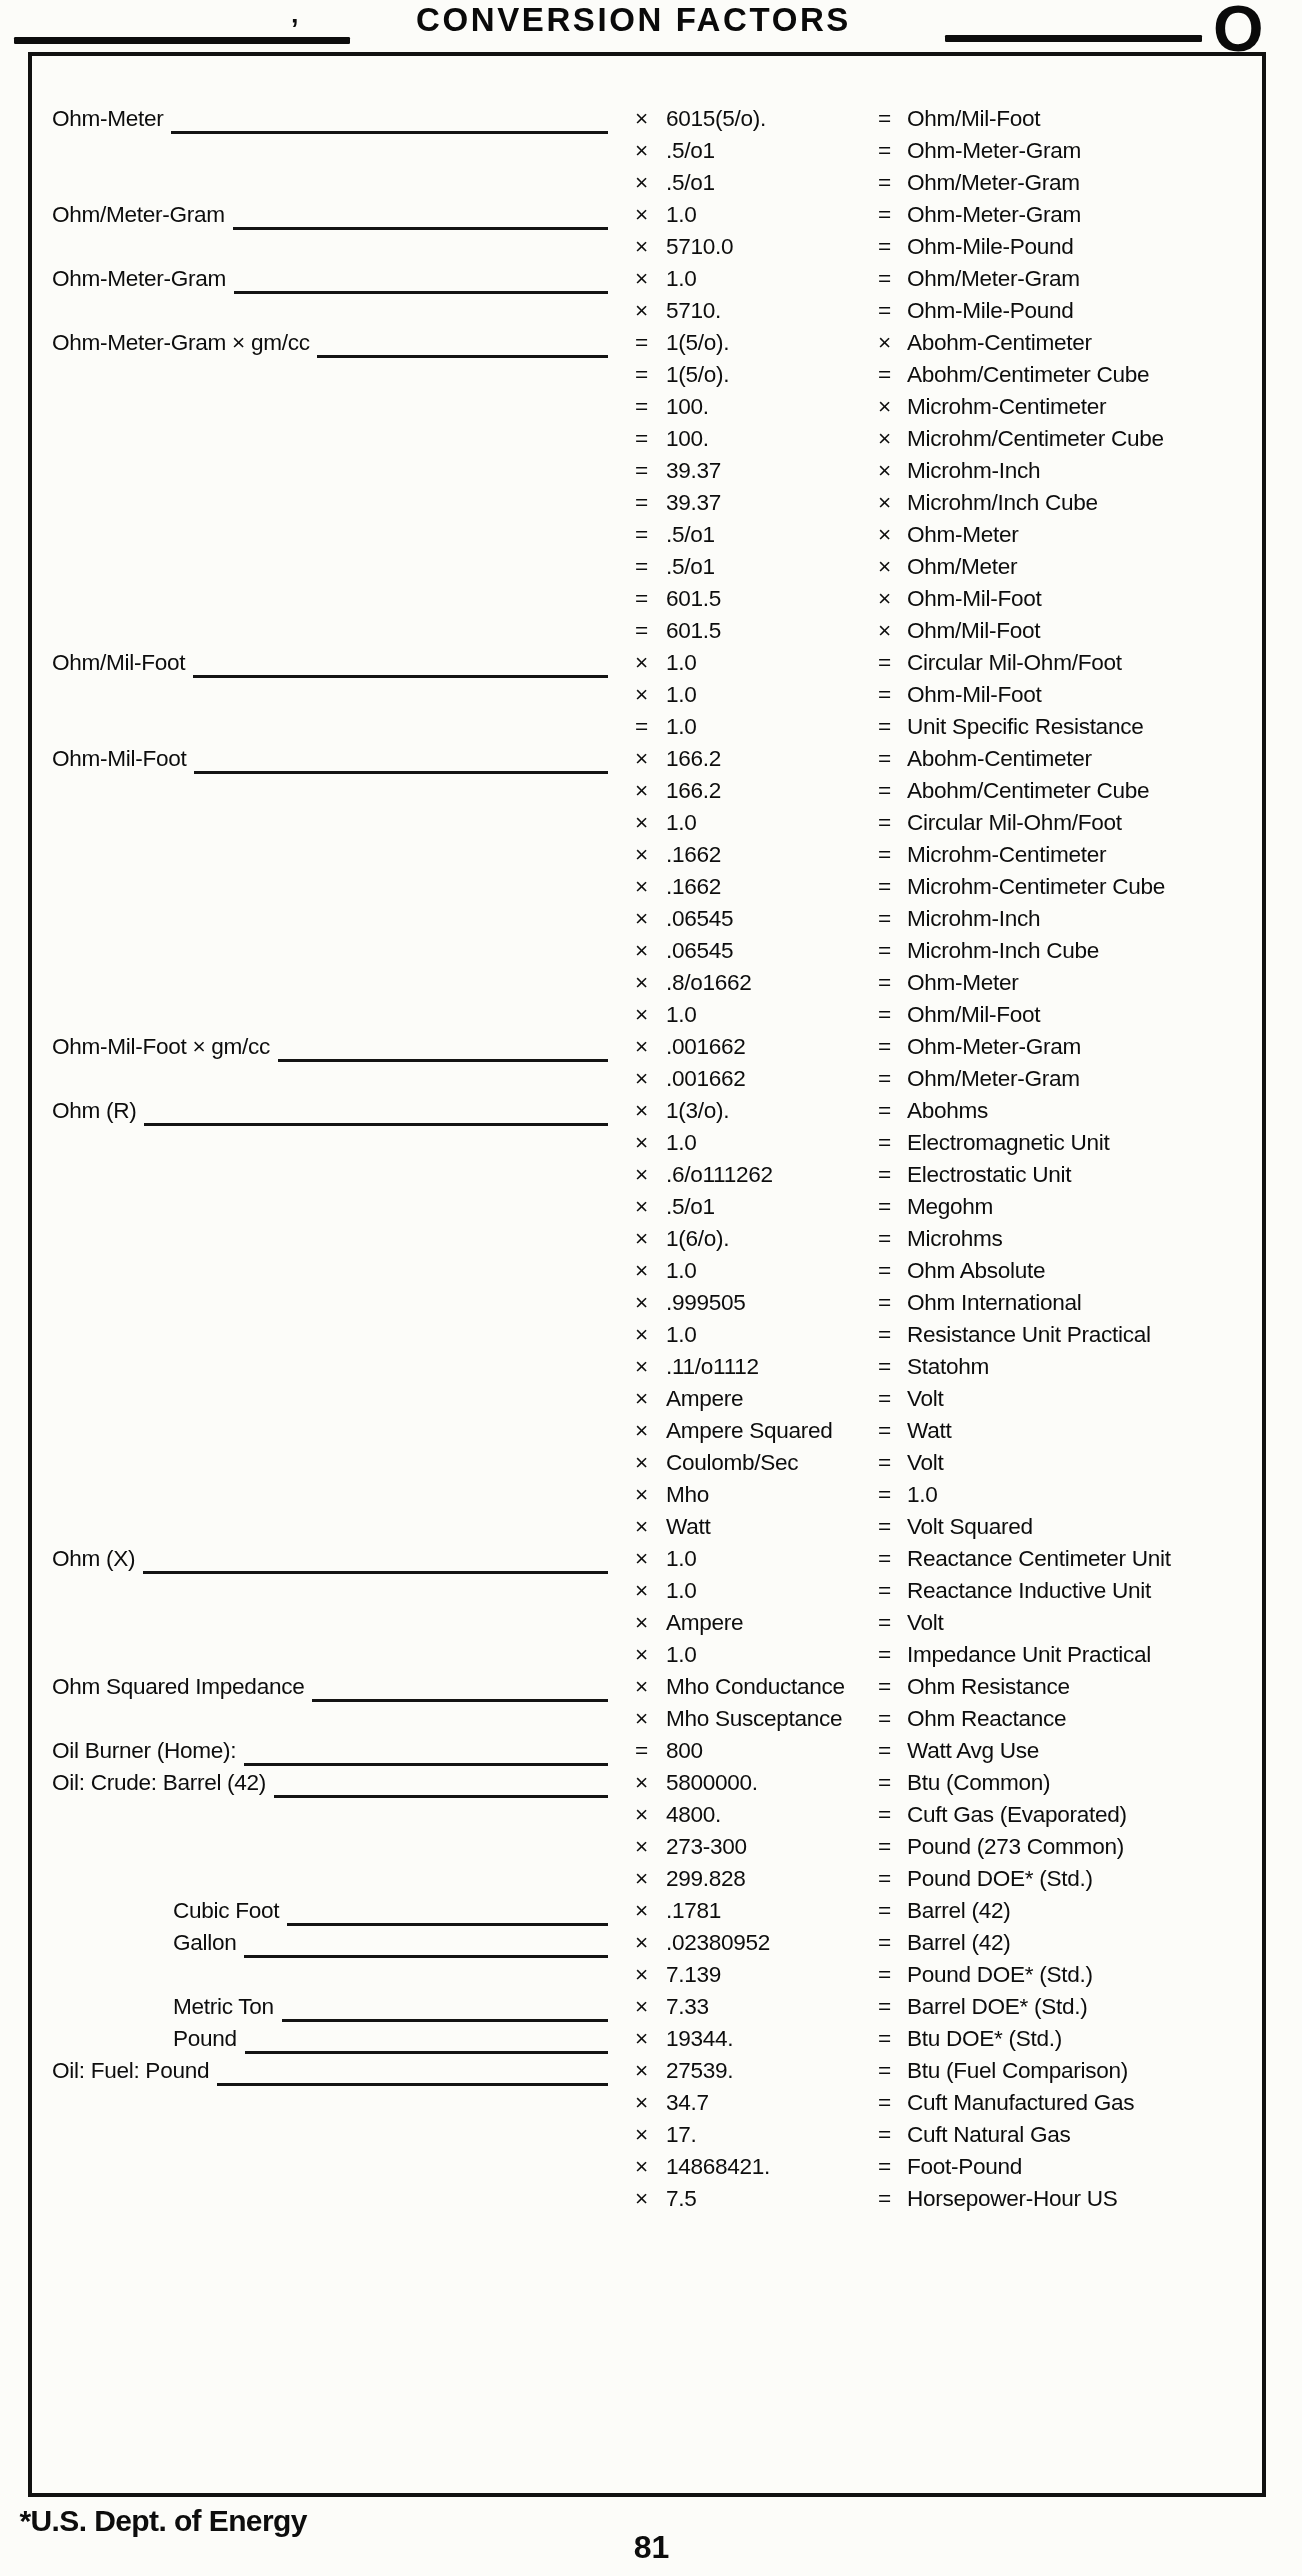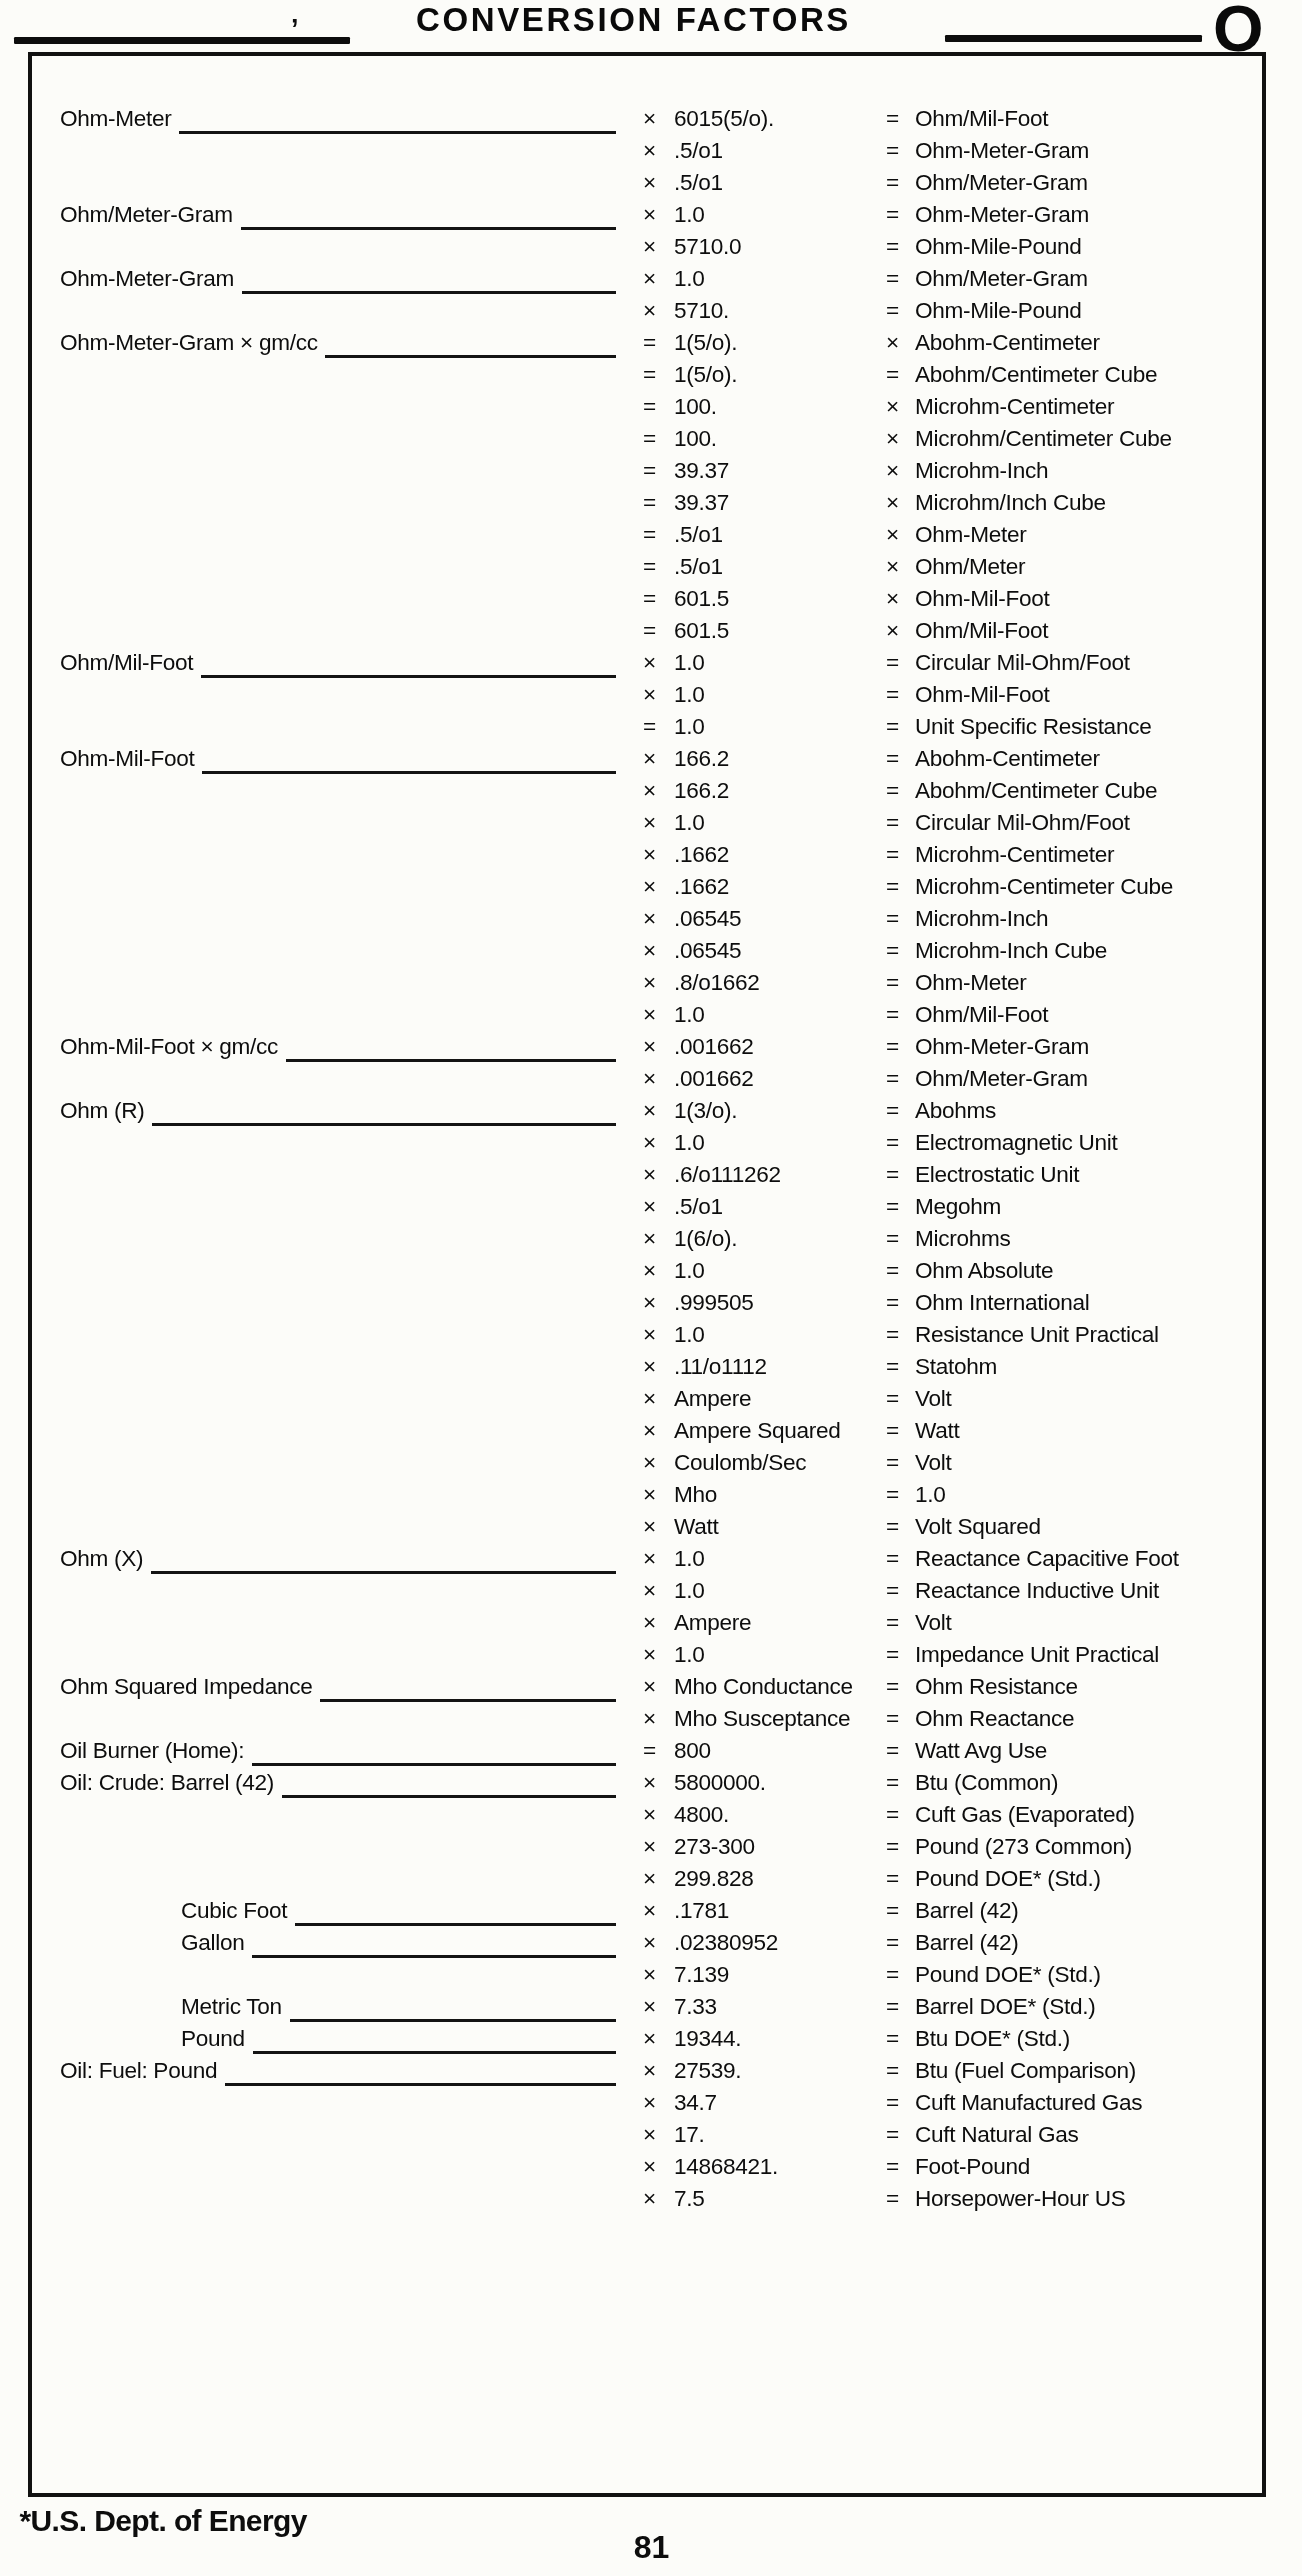--- a/index.html
+++ b/index.html
@@ -21,21 +21,21 @@
     position:absolute; top:-3.9px; left:1213px; font-size:65px; line-height:1;
     font-weight:bold; color:#0a0a0a;
   }
   .tick { position:absolute; top:14.2px; left:291px; font-size:27px; font-weight:bold; }
   
   .frame {
     position:absolute; left:28px; top:52px; width:1238px; height:2445px;
     border:4.5px solid #111; box-sizing:border-box; background:transparent;
   }
   
-  .rows { position:absolute; left:0; top:103px; width:1082px;margin-left:8px; }
+  .rows { position:absolute; left:0; top:103px; width:1082px; }
   .row  { position:relative; height:32px; font-size:22.6px; letter-spacing:-0.3px; }
   .row span { white-space:pre; }
   .lblwrap {
     position:absolute; left:52px; width:557px; top:0; height:32px;
     display:flex; align-items:stretch;
   }
   .row.indent .lblwrap { left:173px; width:436px; }
   .lbl  { line-height:32px; }
   .lead { flex:1; margin-left:7.8px; margin-right:1.3px; height:28px;
           border-bottom:3.2px solid #141414; }
@@ -369,21 +369,21 @@
         <span class="result">Volt Squared</span>
       </div>
       <div class="row">
         <div class="lblwrap">
           <span class="lbl">Ohm (X)</span>
           <div class="lead"></div>
         </div>
         <span class="op1">×</span>
         <span class="value">1.0</span>
         <span class="op2">=</span>
-        <span class="result">Reactance Capacitive Foot</span>
+        <span class="result">Reactance Centimeter Unit</span>
       </div>
       <div class="row">
         <span class="op1">×</span>
         <span class="value">1.0</span>
         <span class="op2">=</span>
         <span class="result">Reactance Inductive Unit</span>
       </div>
       <div class="row">
         <span class="op1">×</span>
         <span class="value">Ampere</span>

